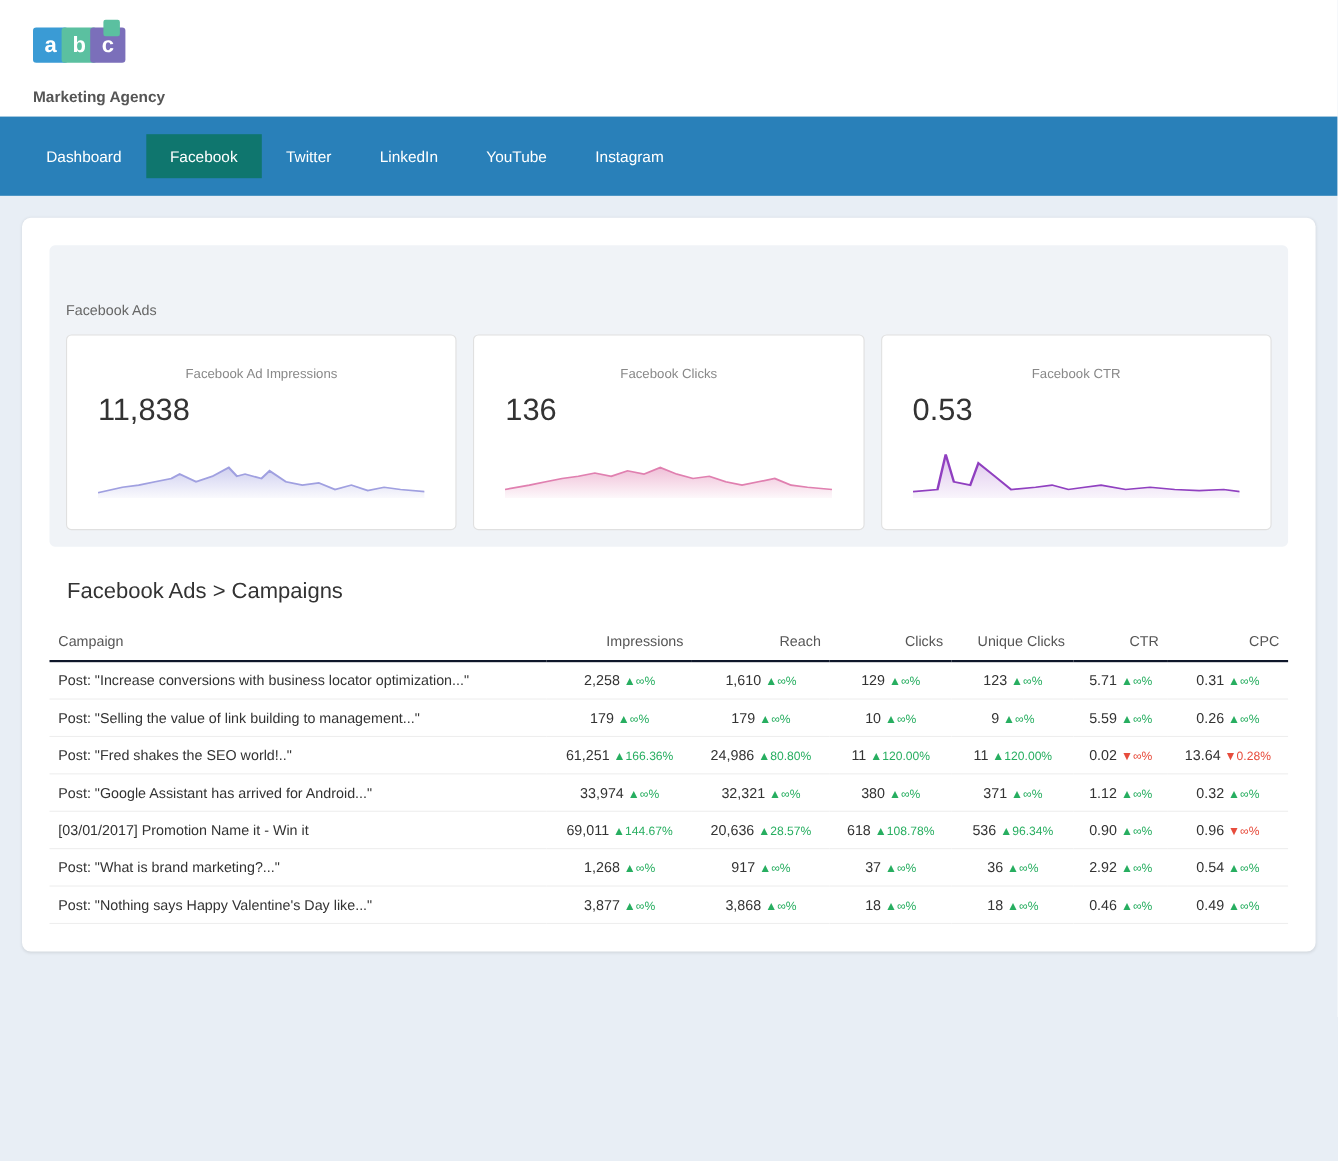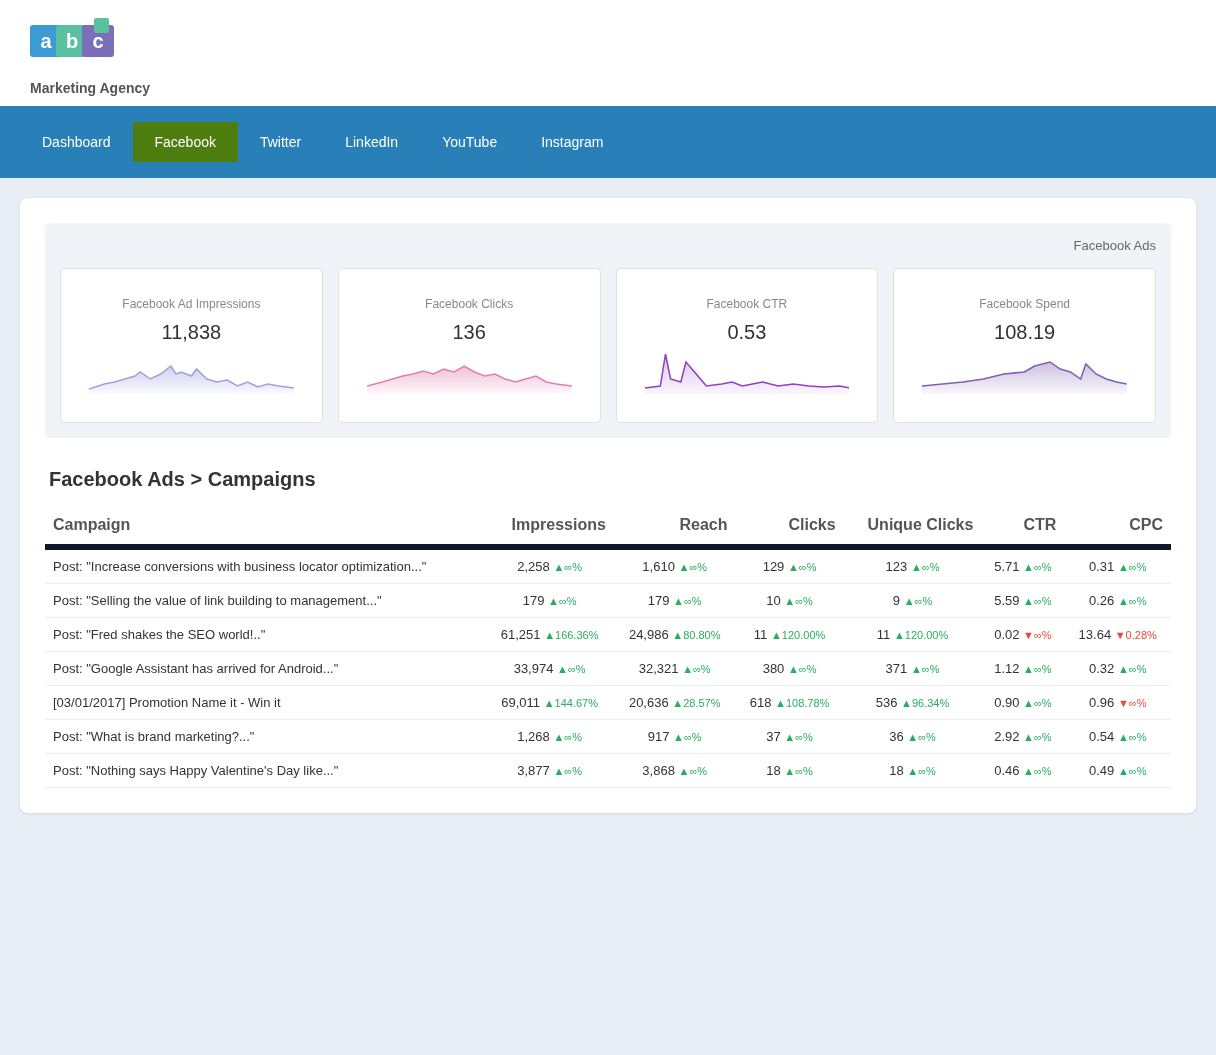--- a/index.html
+++ b/index.html
@@ -4,41 +4,41 @@
   <style>
     * { box-sizing: border-box; margin: 0; padding: 0; }
     body { font-family: Arial, sans-serif; background: #e8eef5; min-height: 1055px; }
 
     .header { background: #fff; padding: 15px 30px 10px; display: flex; align-items: center; }
     .logo-container { display: flex; flex-direction: column; align-items: flex-start; }
     .agency-name { font-size: 14px; color: #555; font-weight: bold; }
 
     .nav { background: #2980b9; display: flex; padding: 16px 20px; }
     .nav-tab { padding: 12px 22px; color: white; font-size: 14px; cursor: pointer; border: none; background: transparent; }
-    .nav-tab.active { background: #4d7c0f; }
+    .nav-tab.active { background: #0f766e; }
 
     .main-content { margin: 20px; }
     .panel { background: white; border-radius: 8px; padding: 25px; box-shadow: 0 1px 3px rgba(0,0,0,0.1); }
 
     .section-title { font-size: 20px; font-weight: bold; color: #333; margin-bottom: 20px; }
-    .section-title2 { font-size: 20px; font-weight: bold; color: #333; margin: 30px 4px 15px; }
+    .section-title2 { font-size: 20px; font-weight: normal; color: #333; margin: 30px 16px 15px; }
 
     .ads-section { background: #f0f3f7; border-radius: 5px; padding: 15px; margin-bottom: 20px; }
-    .ads-section-title { text-align: right; font-size: 13px; color: #666; margin-bottom: 15px; }
+    .ads-section-title { text-align: left; font-size: 13px; color: #666; margin-bottom: 15px; margin-top: 36px; }
 
     .metrics-row { display: flex; gap: 15px; }
     .metric-card { background: white; border: 1px solid #e0e0e0; border-radius: 5px; padding: 28px; flex: 1; }
     .metric-label { font-size: 12px; color: #888; text-align: center; margin-bottom: 10px; }
-    .metric-value { font-size: 20px; color: #333; text-align: center; font-weight: 300; margin-bottom: 0; }
+    .metric-value { font-size: 28px; color: #333; text-align: left; font-weight: 300; margin-bottom: 14px; }
     .metric-chart { height: 50px; position: relative; overflow: hidden; }
 
     svg.sparkline { width: 100%; height: 50px; }
 
     .campaigns-table { width: 100%; border-collapse: collapse; font-size: 13px; }
-    .campaigns-table th { text-align: right; padding: 10px 8px; border-bottom: 6px solid #0f172a; color: #555; font-weight: bold; font-size: 16px; }
+    .campaigns-table th { text-align: right; padding: 10px 8px; border-bottom: 2px solid #0f172a; color: #555; font-weight: normal; font-size: 13px; }
     .campaigns-table th:first-child { text-align: left; }
     .campaigns-table td { padding: 9px 8px; border-bottom: 1px solid #eee; color: #333; text-align: center; }
     .campaigns-table td:first-child { text-align: left; }
 
     .trend-up { color: #27ae60; font-size: 11px; }
     .trend-down { color: #e74c3c; font-size: 11px; }
 
     .logo-wrapper { position: relative; width: 90px; height: 65px; }
     .logo-box { position: absolute; font-weight: bold; font-size: 20px; color: white; width: 32px; height: 32px; display: flex; align-items: center; justify-content: center; border-radius: 3px; }
     .logo-box-a { background: #3a9bd5; left: 0; top: 10px; z-index: 2; }
@@ -122,36 +122,20 @@
                   <stop offset="0%" stop-color="rgba(144,64,192,0.3)"></stop>
                   <stop offset="100%" stop-color="rgba(144,64,192,0.05)"></stop>
                 </linearGradient>
               </defs>
               <polygon points="0,44 15,42 20,10 25,35 35,38 40,18 50,30 60,42 75,40 85,38 95,42 105,40 115,38 130,42 145,40 160,42 175,43 190,42 200,44 200,50 0,50" fill="url(#grad3)"></polygon>
               <polyline points="0,44 15,42 20,10 25,35 35,38 40,18 50,30 60,42 75,40 85,38 95,42 105,40 115,38 130,42 145,40 160,42 175,43 190,42 200,44" fill="none" stroke="#9040c0" stroke-width="1.5"></polyline>
             </svg>
           </div>
         </div>
 
-        <div class="metric-card">
-          <div class="metric-label">Facebook Spend</div>
-          <div class="metric-value">108.19</div>
-          <div class="metric-chart">
-            <svg class="sparkline" viewBox="0 0 200 50" preserveAspectRatio="none">
-              <defs>
-                <linearGradient id="grad4" x1="0" y1="0" x2="0" y2="1">
-                  <stop offset="0%" stop-color="rgba(128,96,176,0.4)"></stop>
-                  <stop offset="100%" stop-color="rgba(128,96,176,0.05)"></stop>
-                </linearGradient>
-              </defs>
-              <polygon points="0,42 20,40 40,38 60,35 80,30 100,28 110,22 125,18 135,25 145,28 155,35 160,20 170,30 180,35 190,38 200,40 200,50 0,50" fill="url(#grad4)"></polygon>
-              <polyline points="0,42 20,40 40,38 60,35 80,30 100,28 110,22 125,18 135,25 145,28 155,35 160,20 170,30 180,35 190,38 200,40" fill="none" stroke="#8060b0" stroke-width="1.5"></polyline>
-            </svg>
-          </div>
-        </div>
 
       </div>
     </div>
 
     <h2 class="section-title2">Facebook Ads &gt; Campaigns</h2>
 
     <table class="campaigns-table">
       <thead>
         <tr>
           <th>Campaign</th>

